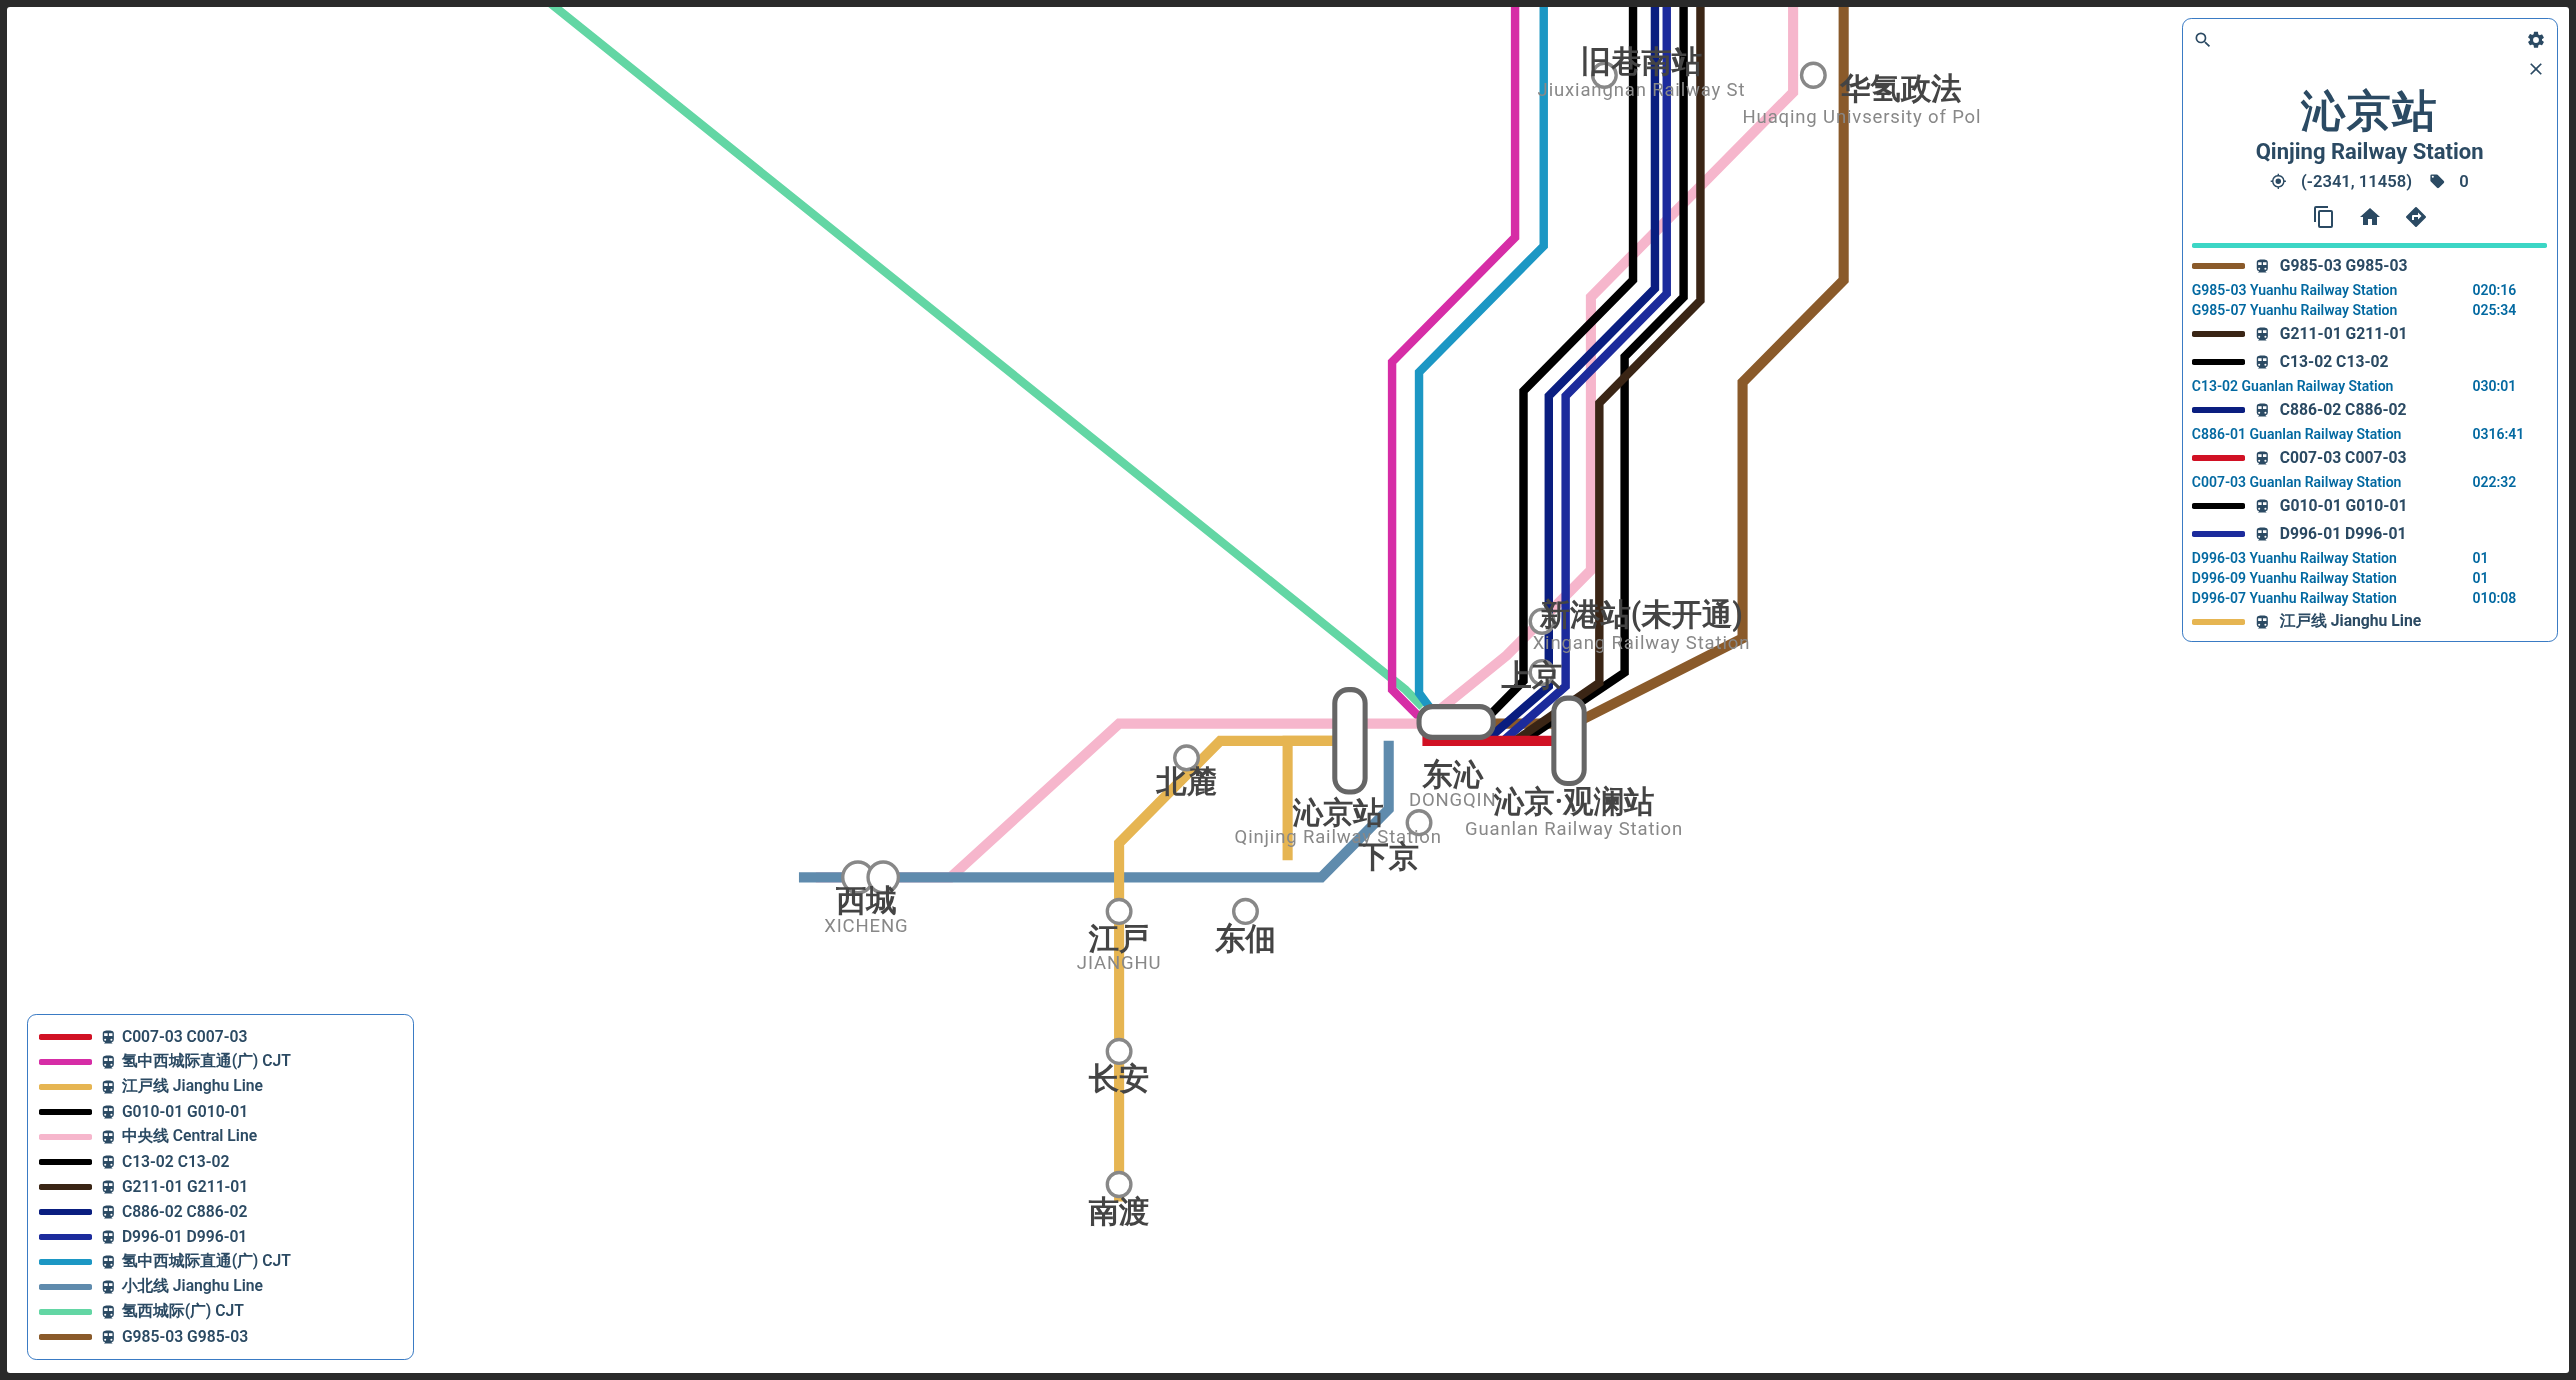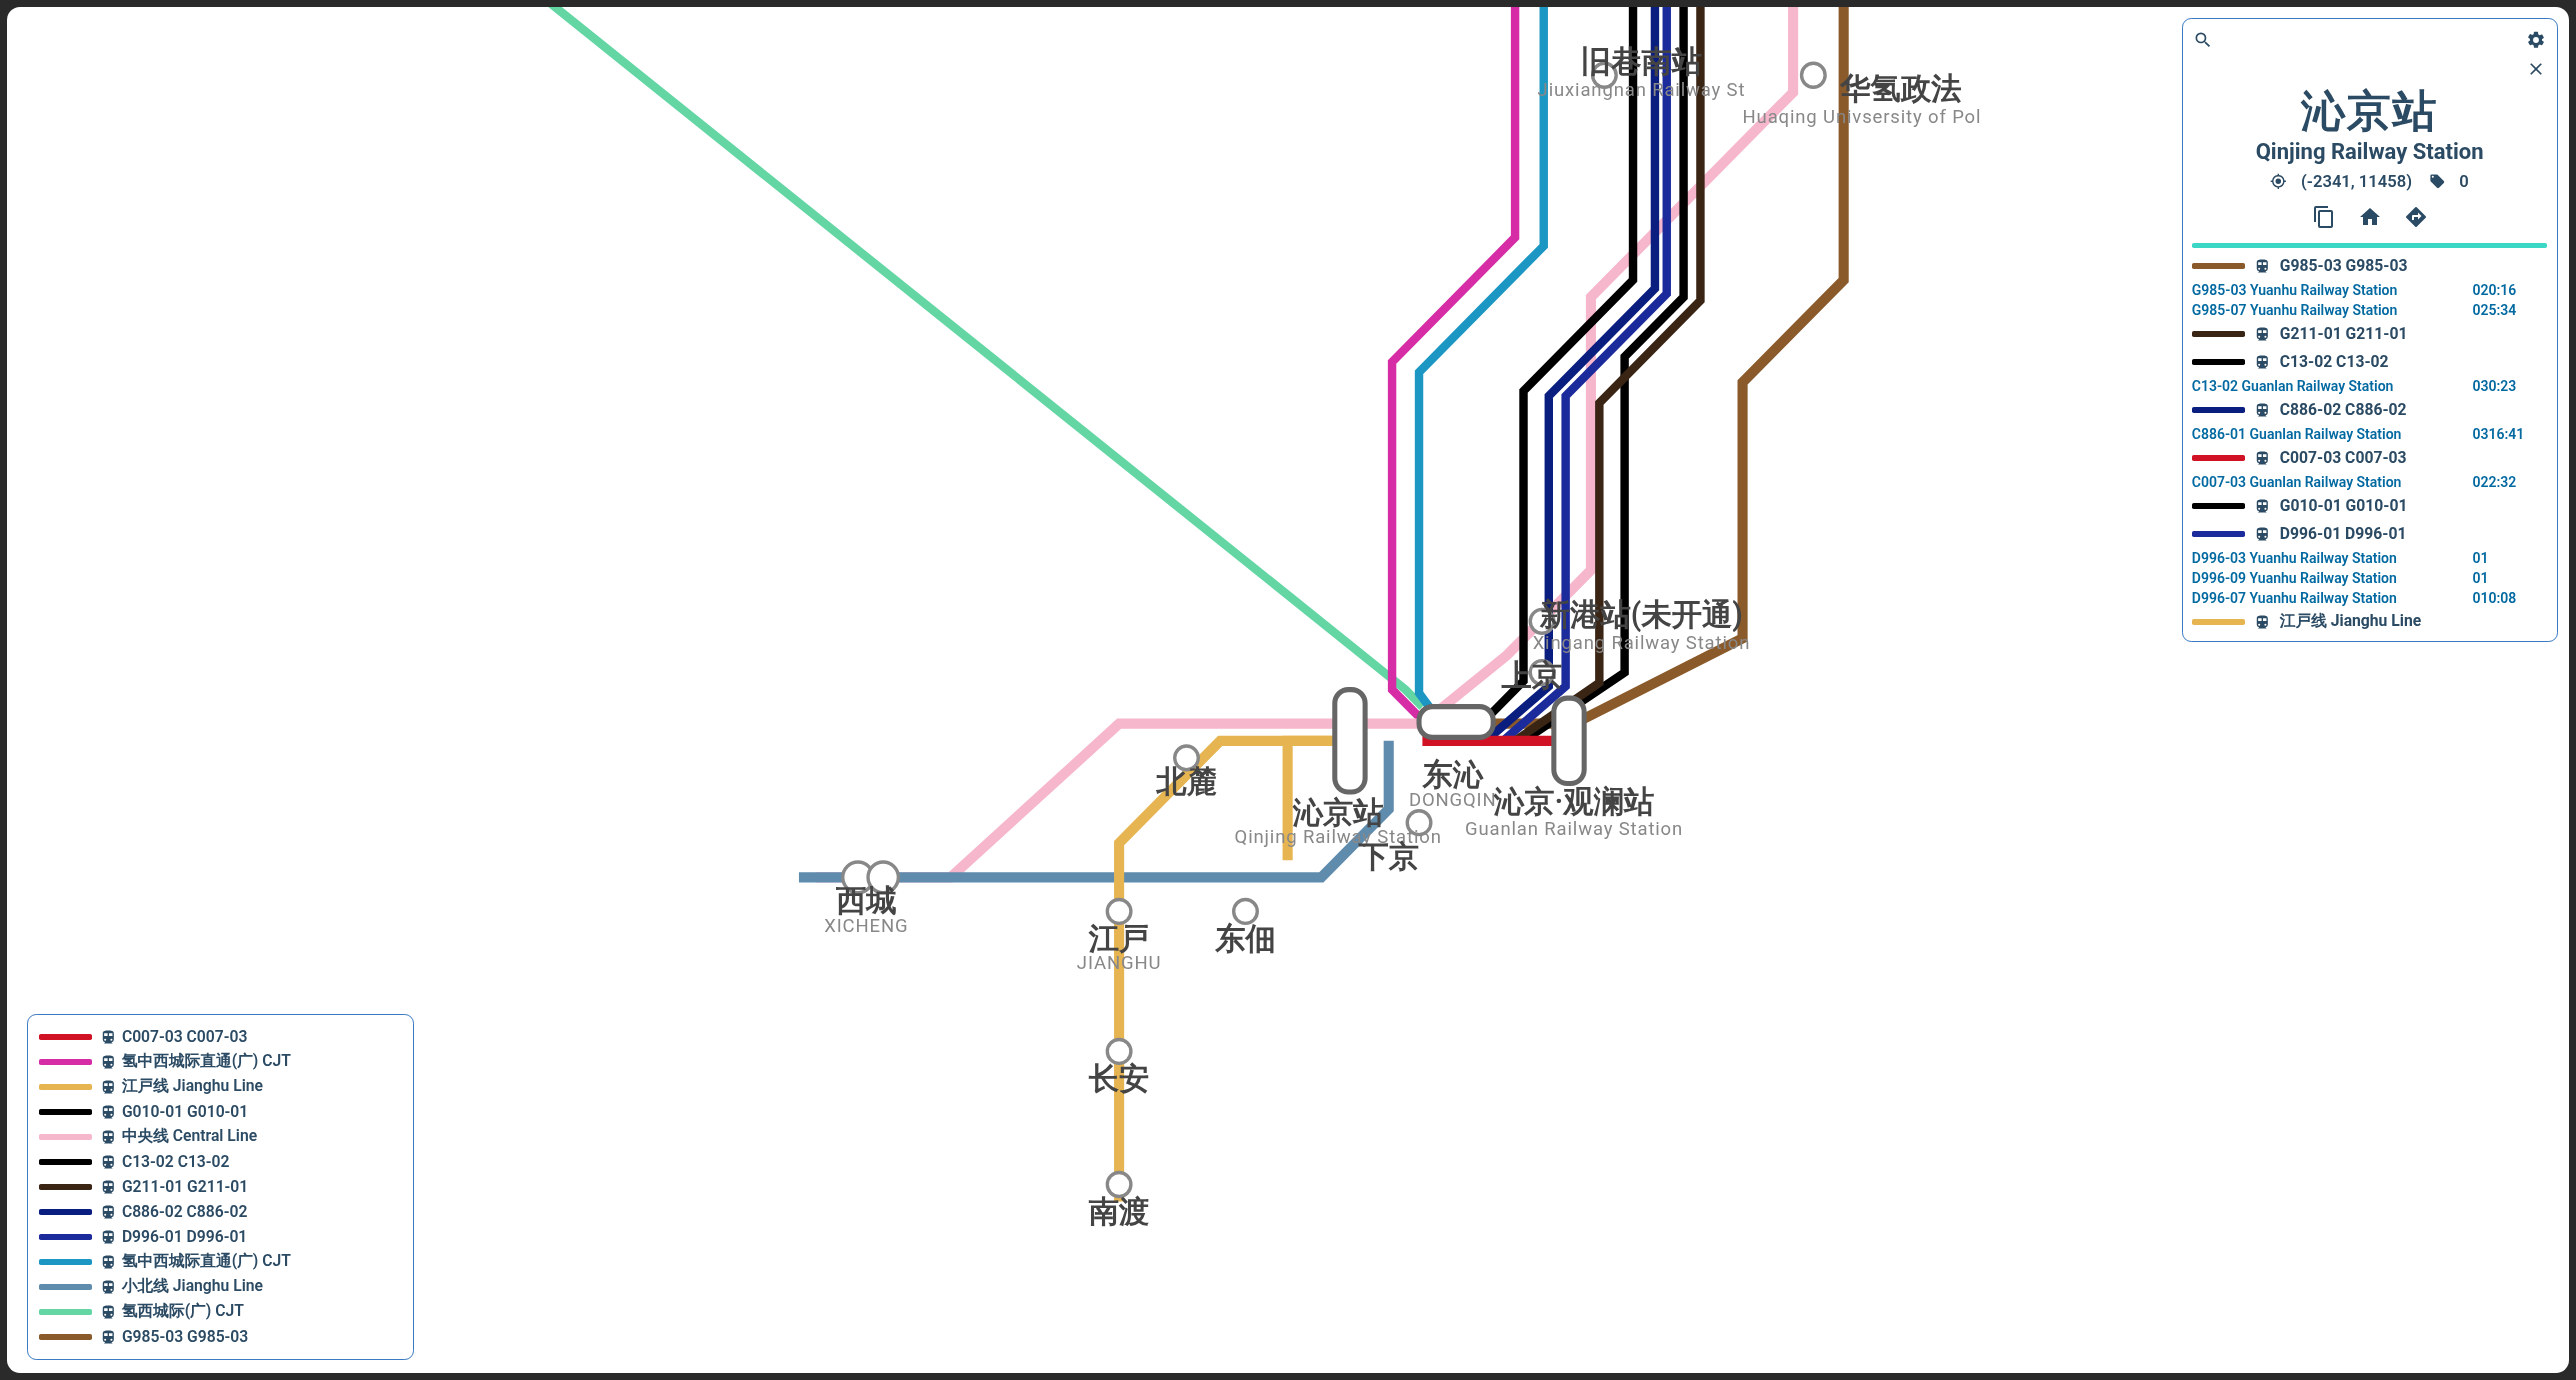--- a/index.html
+++ b/index.html
@@ -1,17 +1,17 @@
 <!DOCTYPE html>
 <html style="font-size:14.7px"><head>
 <meta charset="utf-8">
 <style>
   * { box-sizing: border-box; margin: 0; padding: 0; }
   html, body { width: 100%; height: 100%; font-family: -apple-system, BlinkMacSystemFont, "Segoe UI", Roboto, Helvetica, Arial, sans-serif; background:#2a2a2a; }
-  .frame { position:absolute; inset:7.4px; border-radius:13px; background:#fff; overflow:hidden; }
+  .frame { position:absolute; inset:7.4px; border-radius:3px; background:#fff; overflow:hidden; }
   .map-area { position:absolute; inset:0; }
   svg.map { position:absolute; inset:0; width:100%; height:100%; }
   .station-label { font-size:18px; fill:#444; font-weight:600; }
   .station-label-en { font-size:11px; fill:#888; letter-spacing:0.5px; }
   .station-dot { fill:#fff; stroke:#888; stroke-width:2; }
   .station-rect { fill:#fff; stroke:#666; stroke-width:3; rx:8; ry:8; }
 
   
   .legend { position:absolute; left:20px; bottom:13px; width:387px; border:1.8px solid #3a7bc4; border-radius:9.2px; background:#fff; padding:9.2px 11px; }
   .legend-row { display:flex; align-items:center; height:25px; }
@@ -321,21 +321,21 @@
         <div class="route-header">
           <div class="route-swatch" style="background: rgb(0, 0, 0);"></div>
           <div class="route-icon"><svg viewBox="0 0 24 24">
               <path d="M12 2C8 2 4 2.5 4 6v9.5A3.5 3.5 0 007.5 19L6 20.5V21h12v-.5L16.5 19A3.5 3.5 0 0020 15.5V6c0-3.5-4-4-8-4zM7.5 17a1.5 1.5 0 110-3 1.5 1.5 0 010 3zM11 10H6V6h5v4zm5.5 7a1.5 1.5 0 110-3 1.5 1.5 0 010 3zM18 10h-5V6h5v4z"></path>
             </svg></div>
           <div class="route-label">C13-02 C13-02</div>
         </div>
         <div class="dep-row">
           <div class="dep-dest">C13-02 Guanlan Railway Station</div>
           <div class="dep-plat">03</div>
-          <div class="dep-eta">0:23</div>
+          <div class="dep-eta">0:01</div>
         </div>
         <div class="route-header">
           <div class="route-swatch" style="background: rgb(10, 30, 128);"></div>
           <div class="route-icon"><svg viewBox="0 0 24 24">
               <path d="M12 2C8 2 4 2.5 4 6v9.5A3.5 3.5 0 007.5 19L6 20.5V21h12v-.5L16.5 19A3.5 3.5 0 0020 15.5V6c0-3.5-4-4-8-4zM7.5 17a1.5 1.5 0 110-3 1.5 1.5 0 010 3zM11 10H6V6h5v4zm5.5 7a1.5 1.5 0 110-3 1.5 1.5 0 010 3zM18 10h-5V6h5v4z"></path>
             </svg></div>
           <div class="route-label">C886-02 C886-02</div>
         </div>
         <div class="dep-row">
           <div class="dep-dest">C886-01 Guanlan Railway Station</div>

